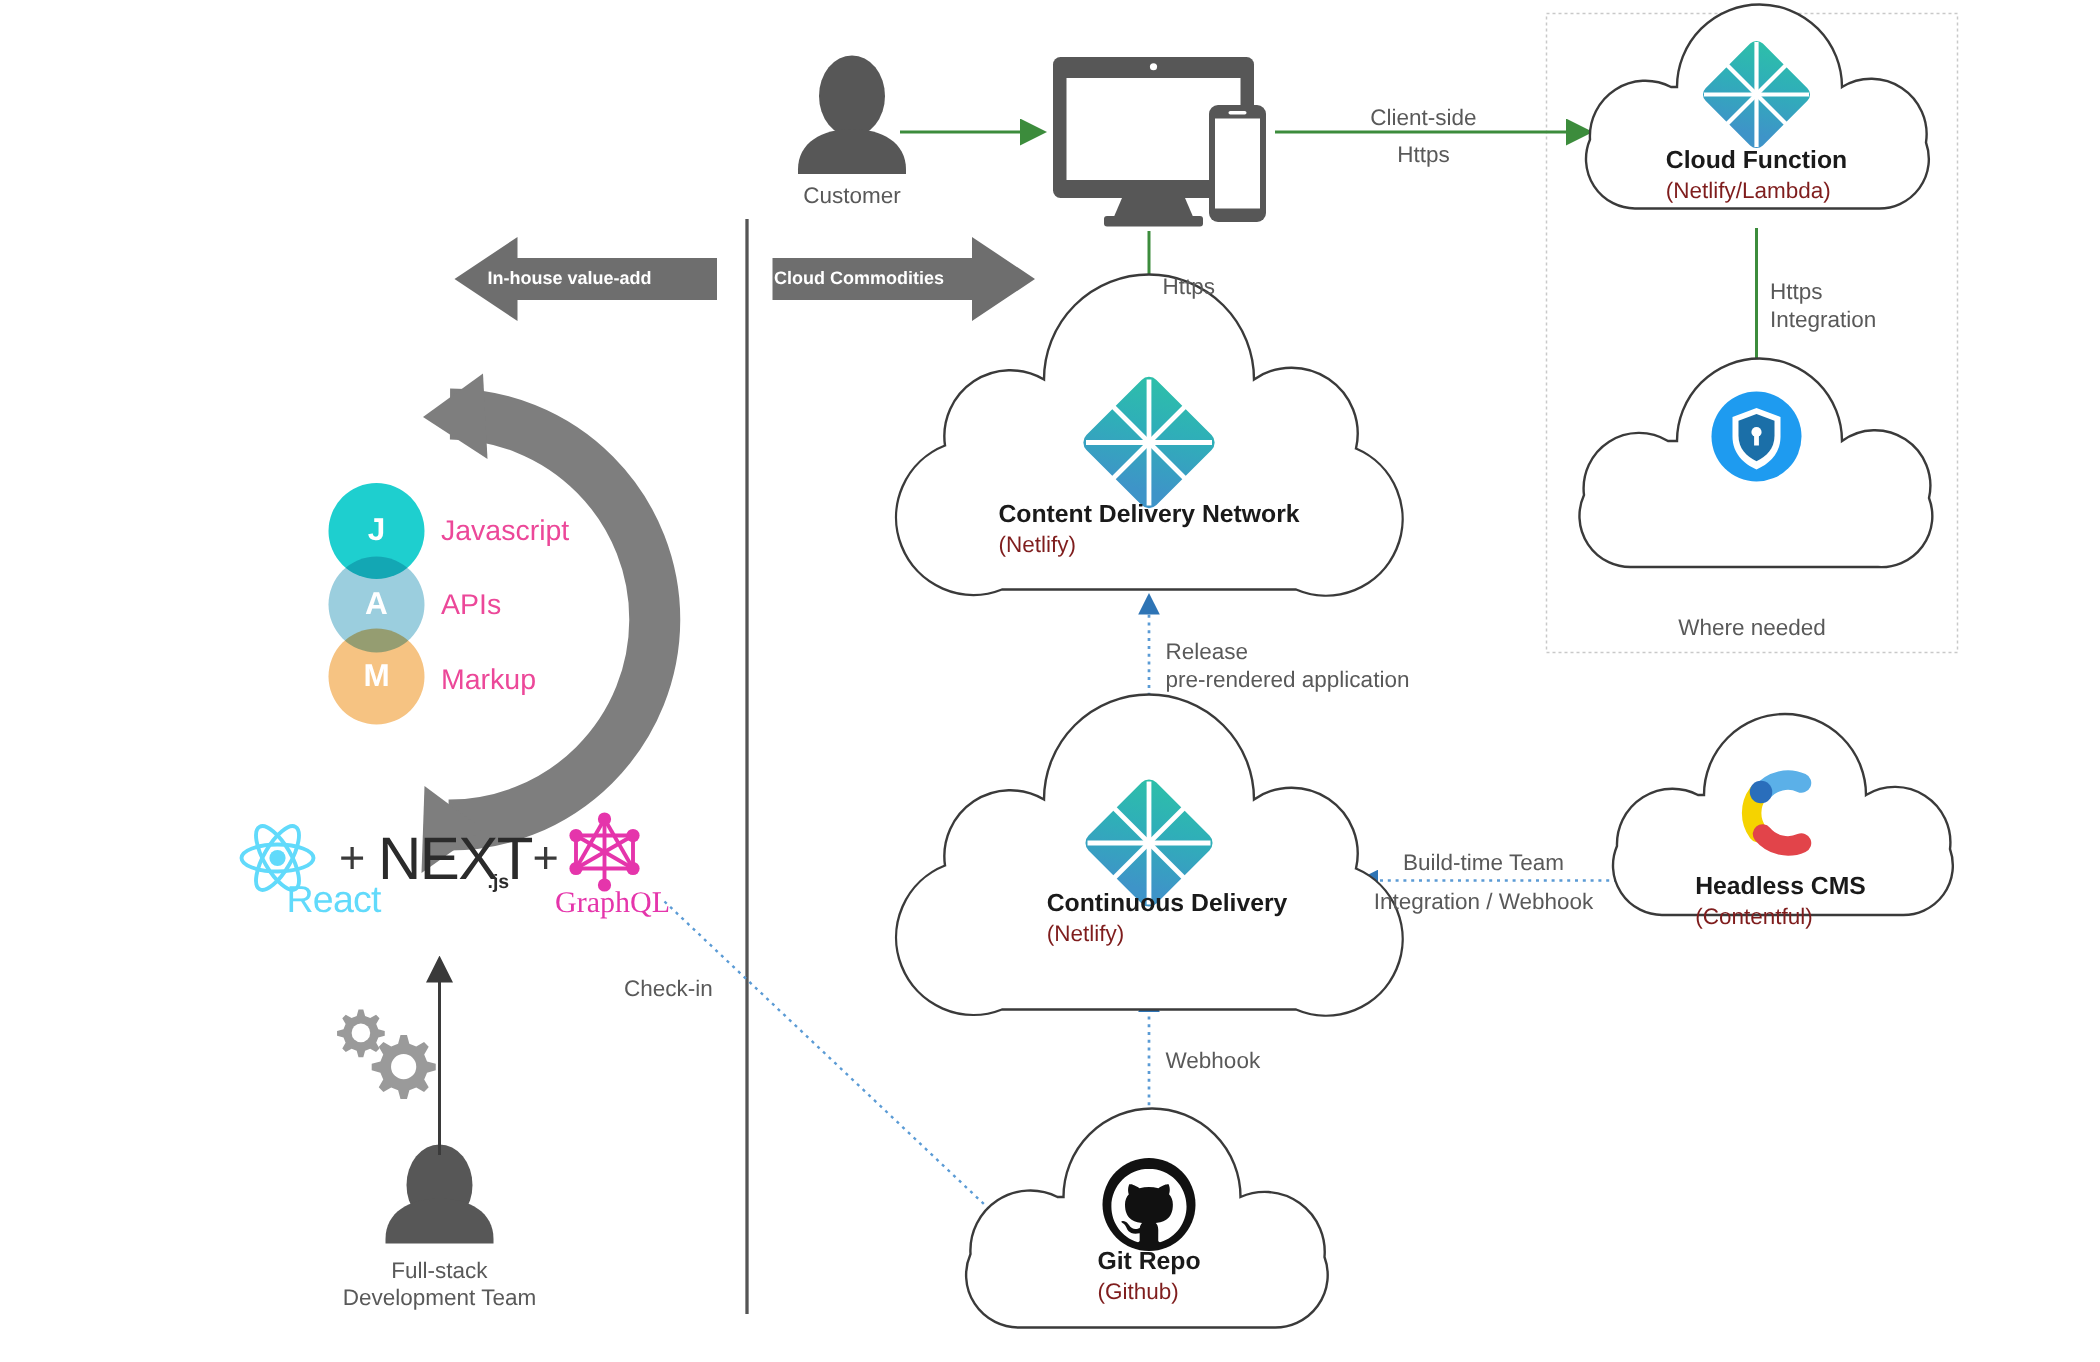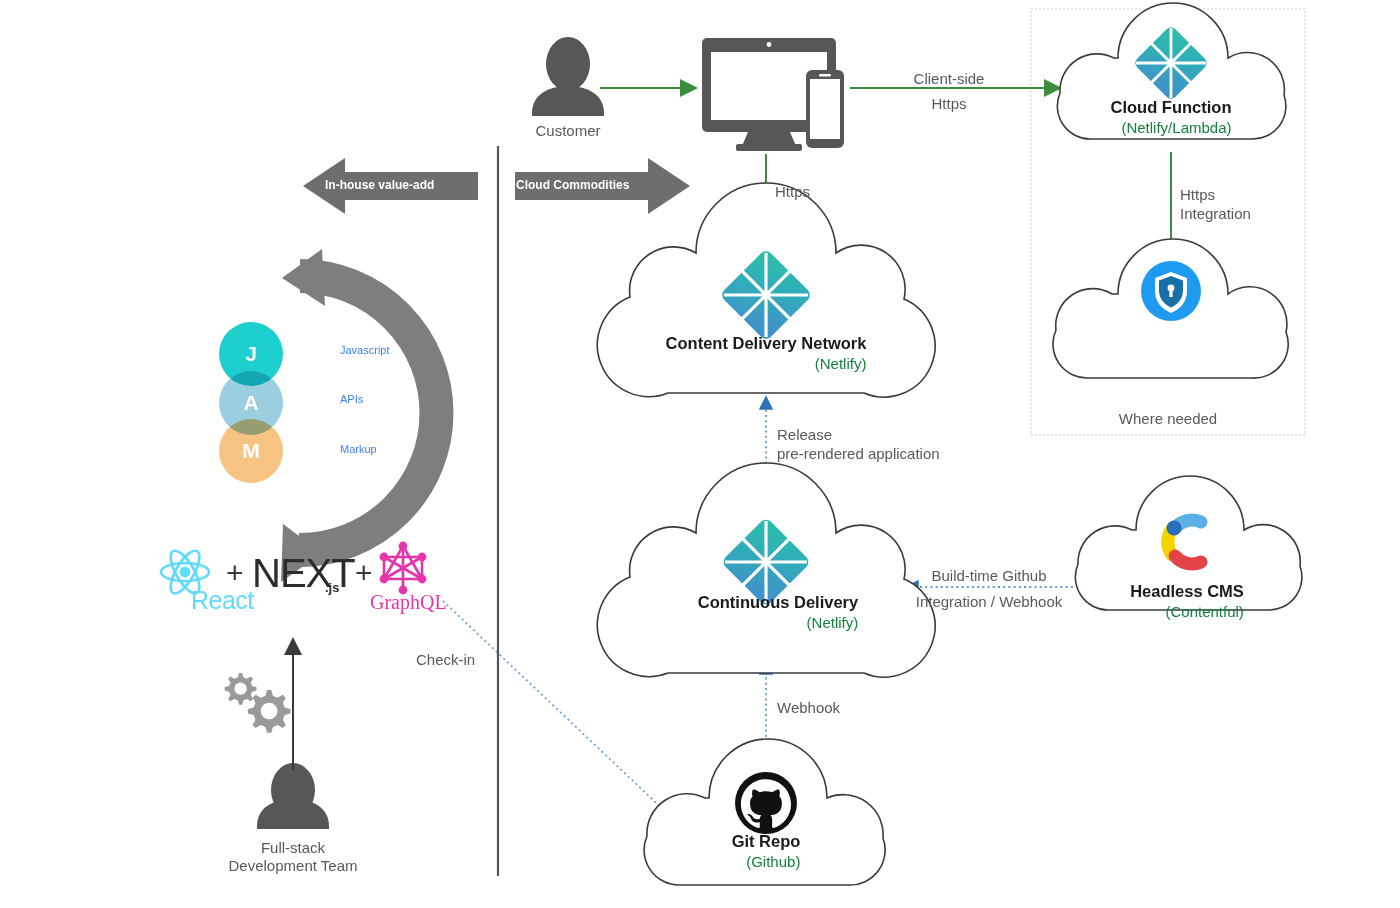--- a/index.html
+++ b/index.html
@@ -31,24 +31,24 @@
   .lbl.center { transform: translateX(-50%); text-align: center; }
   .node-title {
     font-weight: bold;
     color: #1a1a1a;
     font-size: 16.5px;
     line-height: 21px;
     text-align: center;
     white-space: nowrap;
   }
   .node-sub {
-    color: #15803d;
+    color: #7f1d1d;
     font-size: 15px;
     line-height: 20px;
-    text-align: right;
+    text-align: left;
     white-space: nowrap;
   }
 
   
   .banner-text {
     position: absolute;
     color: #ffffff;
     font-weight: bold;
     font-size: 12px;
     white-space: nowrap;
@@ -61,24 +61,23 @@
     color: #ffffff;
     font-weight: bold;
     font-size: 21px;
     display: flex;
     align-items: center;
     justify-content: center;
     mix-blend-mode: multiply;
   }
   .jam-label {
     position: absolute;
-    font-size: 11px;
-    color: #3b82f6;
-    white-space: nowrap;
-    margin-left: 46px;
+    font-size: 19px;
+    color: #ec4899;
+    white-space: nowrap;
   }
 
   
   .plus {
     position: absolute;
     font-size: 30px;
     color: #3a3a3a;
     font-weight: 300;
   }
   .react-word {
@@ -344,18 +343,18 @@
   <div class="lbl" style="left:775px; top:182px;">Https</div>
 
   <div class="lbl" style="left:1180px; top:185px;">Https</div>
   <div class="lbl" style="left:1180px; top:204px;">Integration</div>
 
   <div class="lbl" style="left:777px; top:425px;">Release</div>
   <div class="lbl" style="left:777px; top:444px;">pre-rendered application</div>
 
   <div class="lbl" style="left:777px; top:698px;">Webhook</div>
 
-  <div class="lbl center" style="left:989px; top:566px;">Build-time Github</div>
+  <div class="lbl center" style="left:989px; top:566px;">Build-time Team</div>
   <div class="lbl center" style="left:989px; top:592px;">Integration / Webhook</div>
 
   <div class="lbl" style="left:416px; top:650px;">Check-in</div>
 
 </div>
 
 </body></html>

